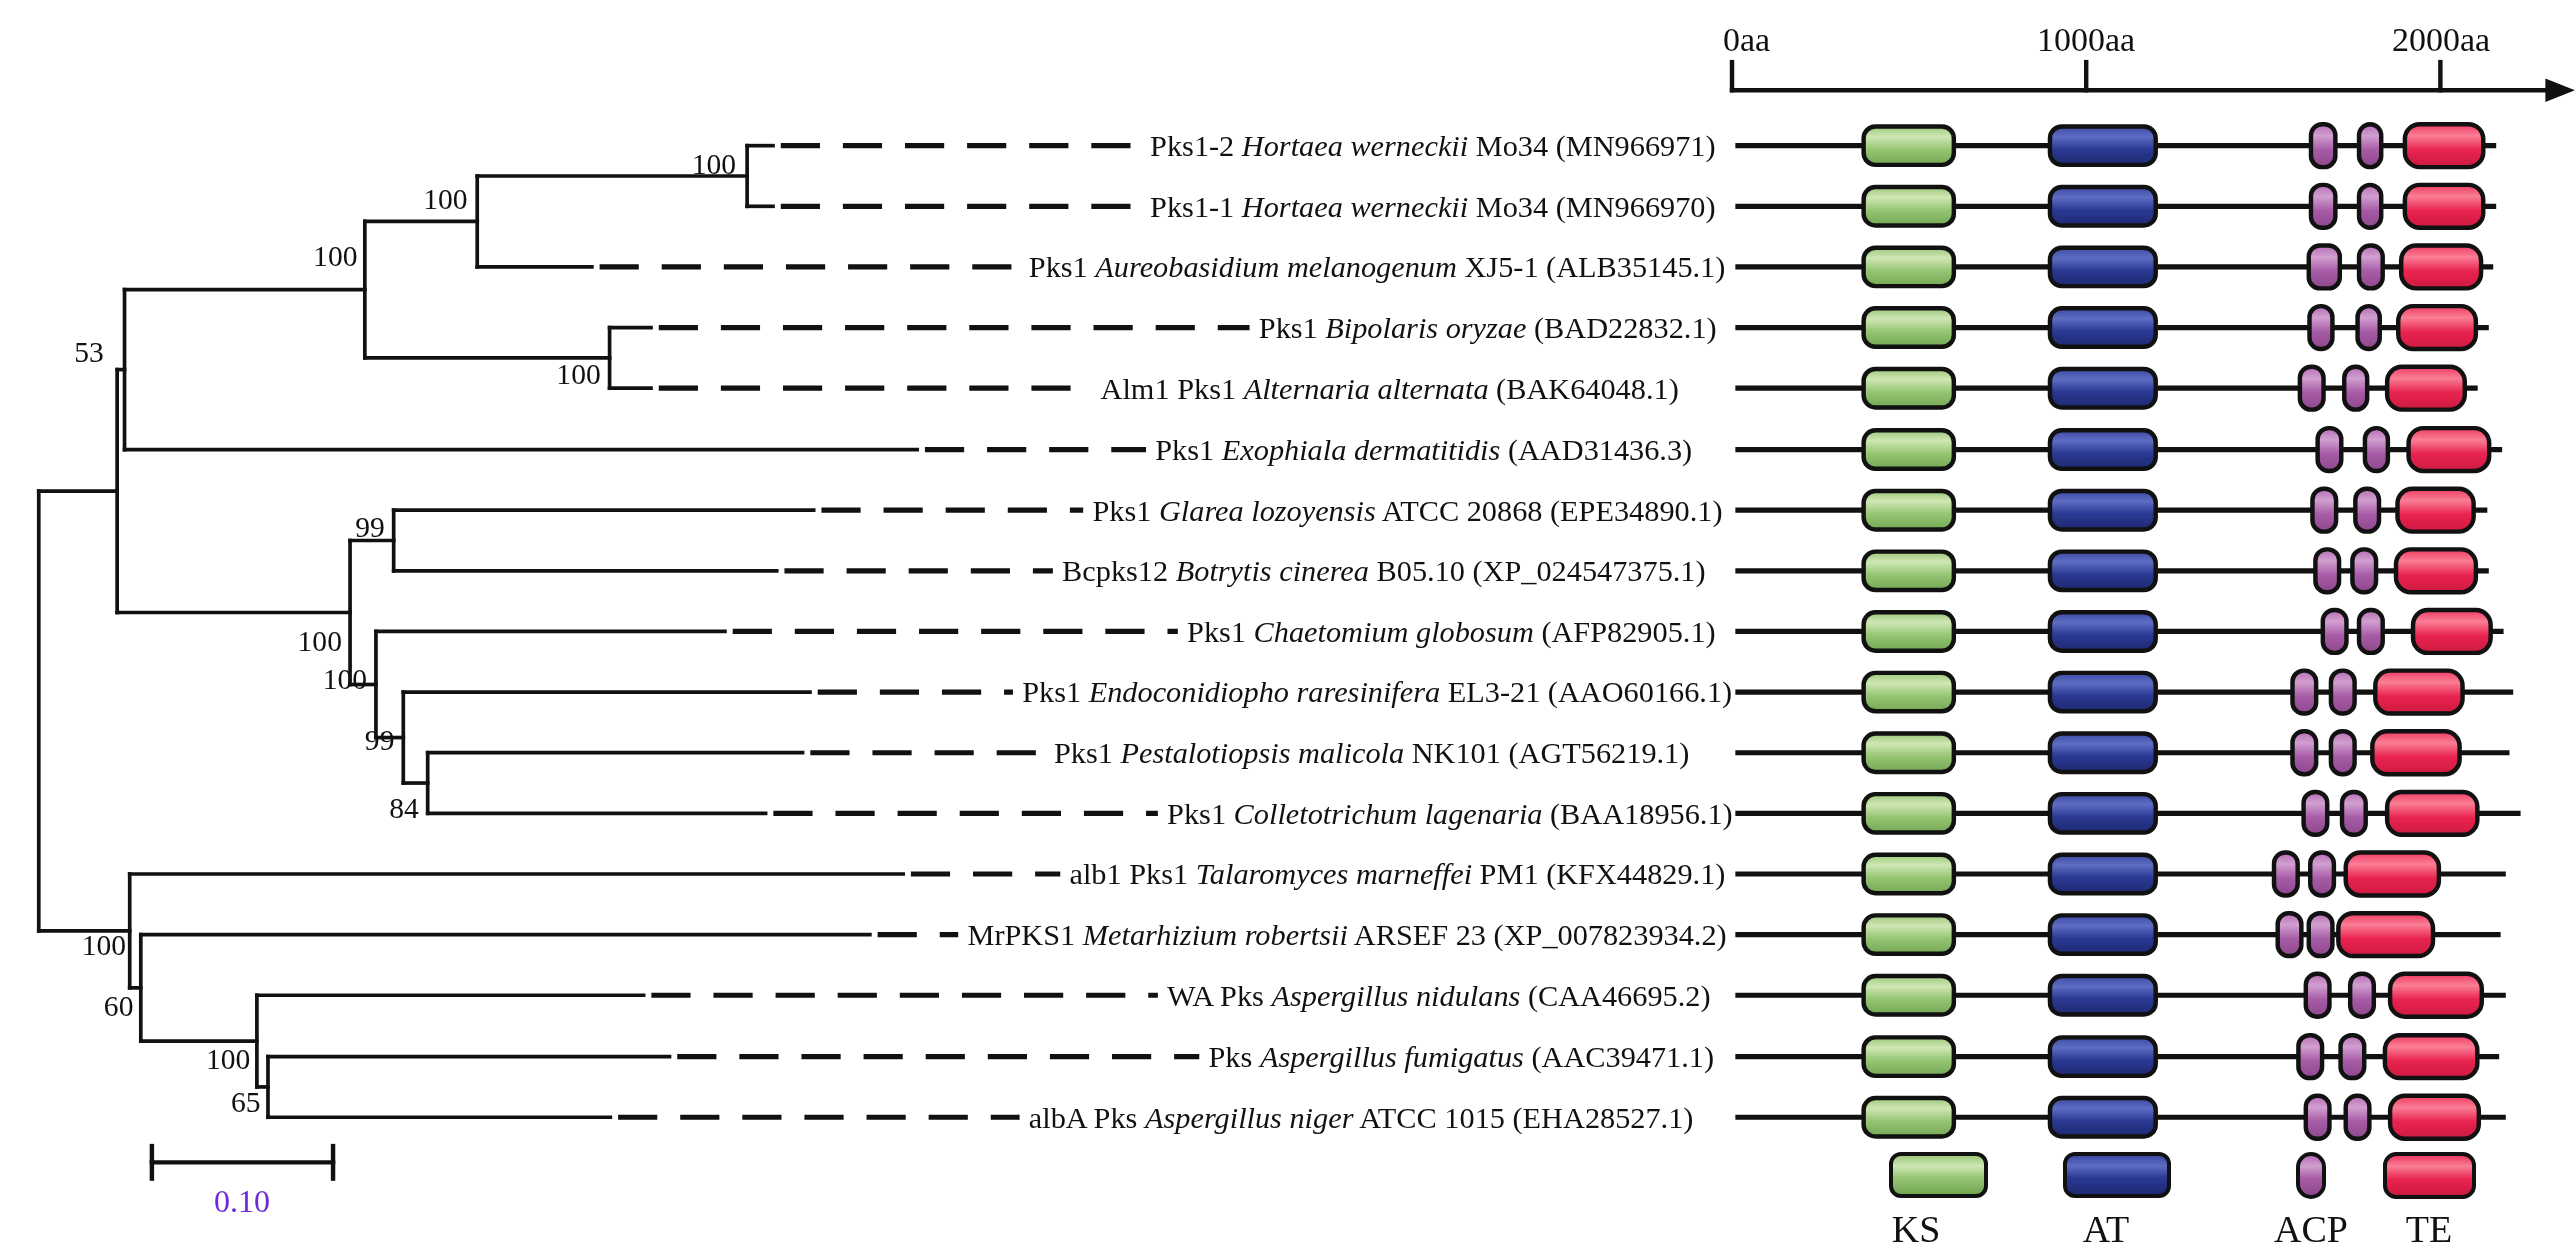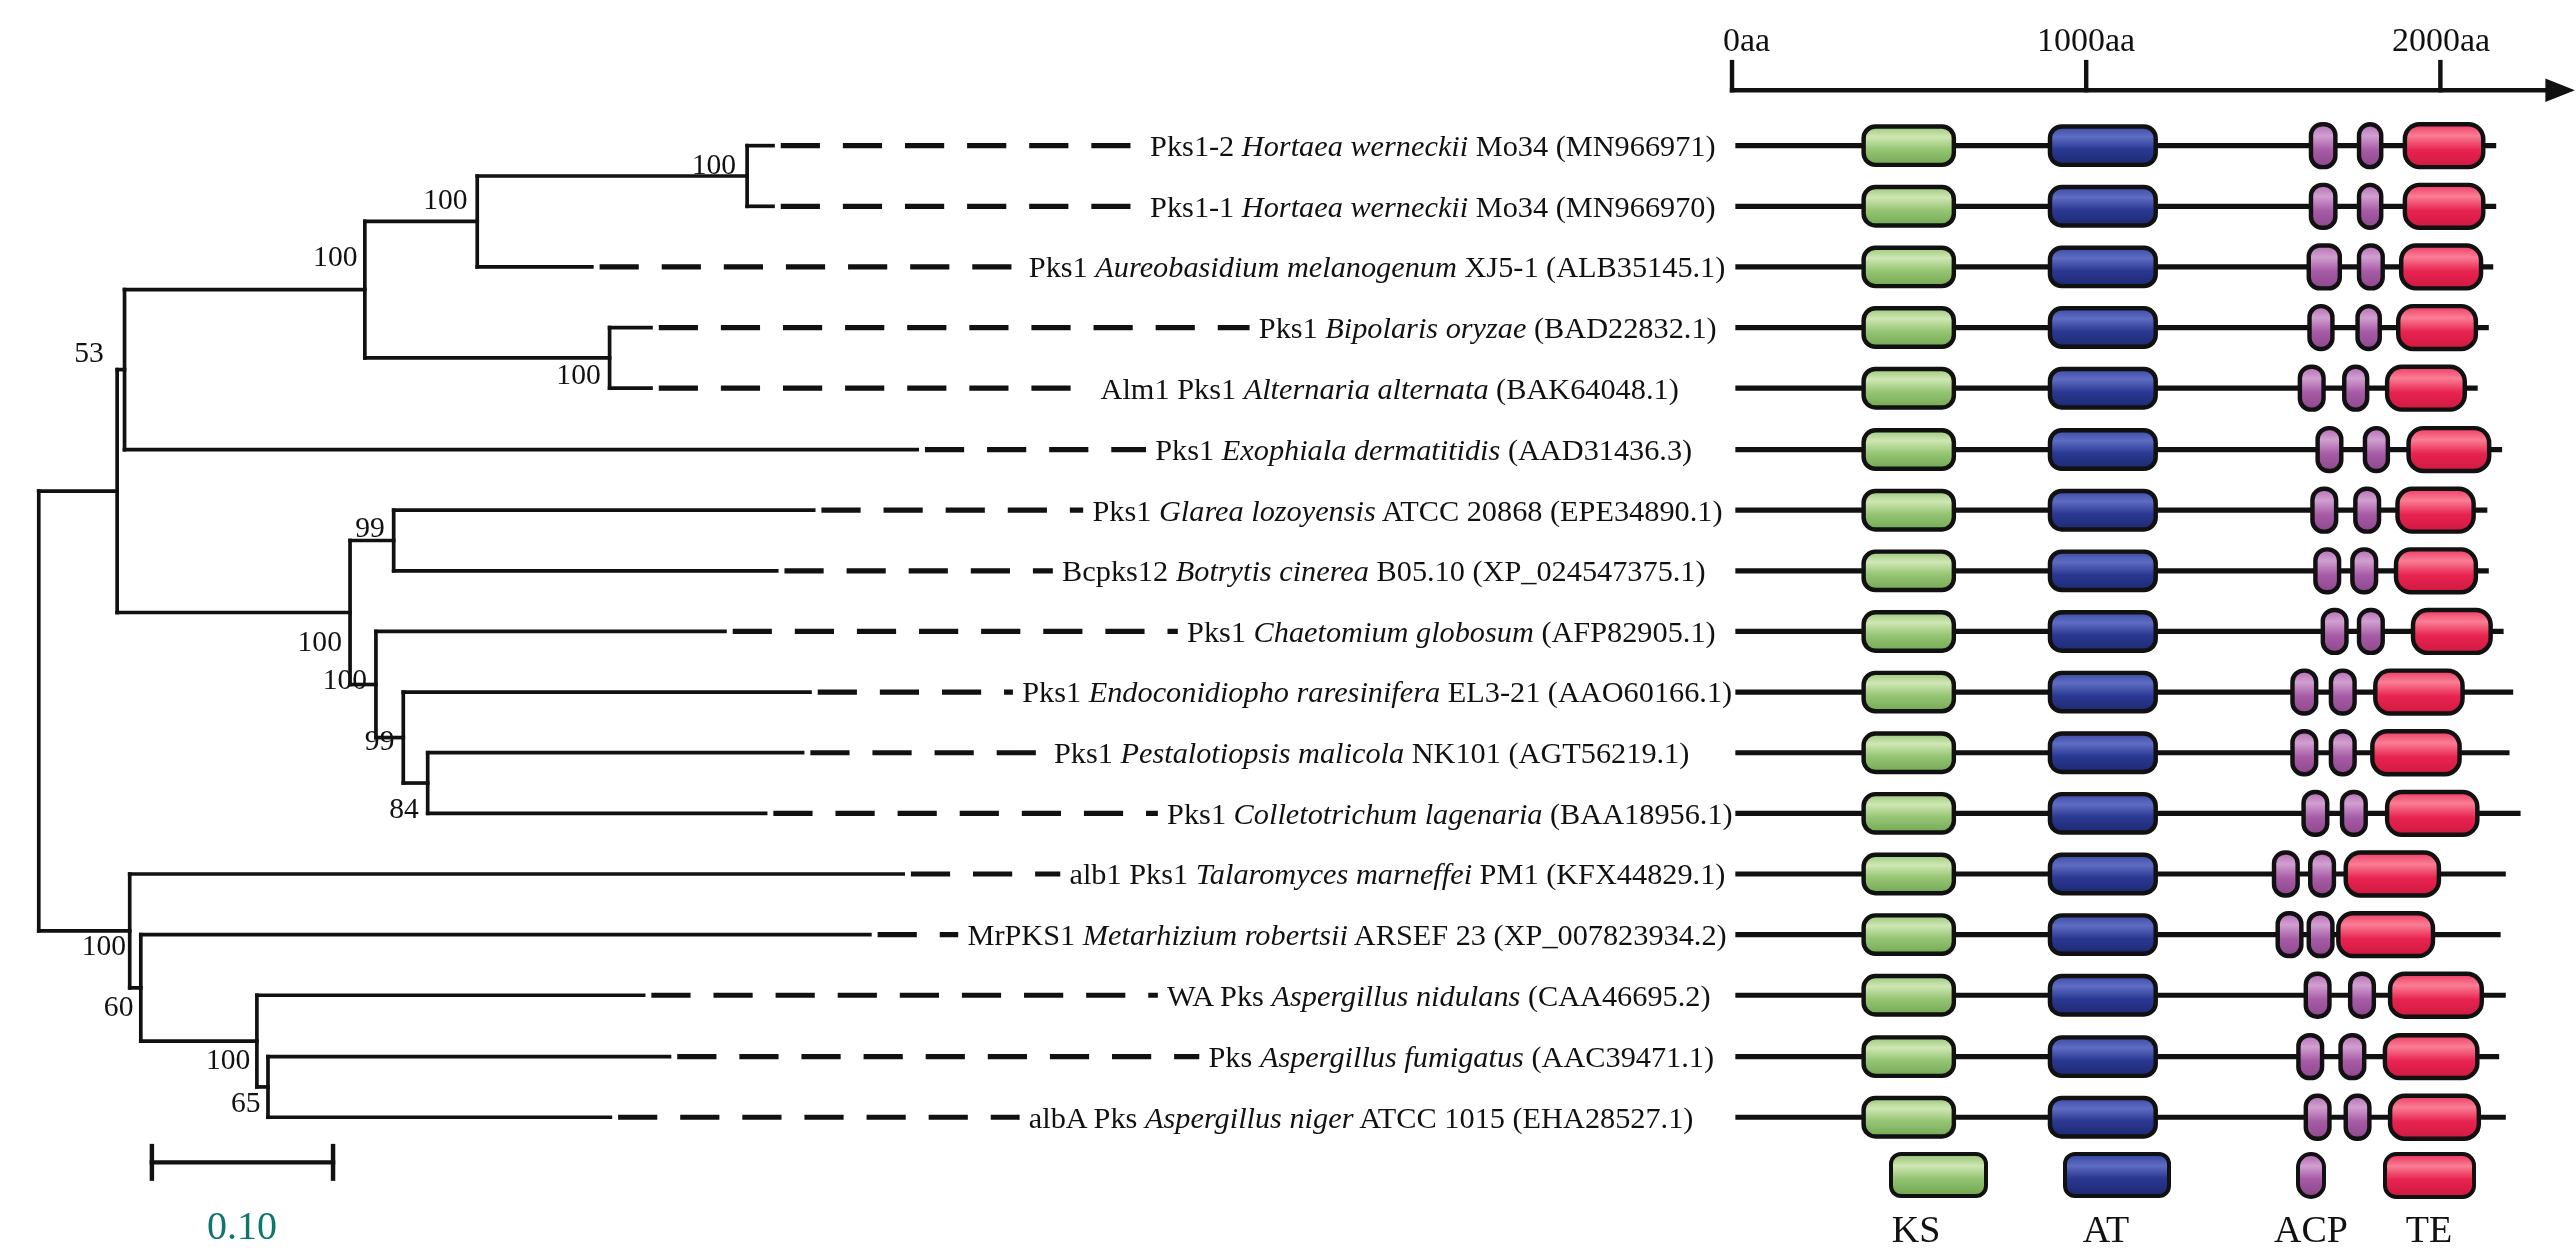--- a/index.html
+++ b/index.html
@@ -15,21 +15,21 @@
   .legend-swatch.at{left:2063px;width:108px;background:linear-gradient(180deg,#3c4aa6 0%,#5e6dc2 26%,#2a3892 58%,#1e2a72 100%);}
   .legend-swatch.acp{left:2296px;width:30px;height:47px;border-radius:15px;
                  background:linear-gradient(180deg,#b66db5 0%,#d19fd0 26%,#a75ba6 58%,#8d488c 100%);}
   .legend-swatch.te{left:2383px;width:93px;height:47px;border-radius:13.3px;
                  background:linear-gradient(180deg,#ef3a62 0%,#fa7e95 26%,#e82350 60%,#ce1a40 100%);}
   .legend-label{position:absolute;top:1207px;font-size:38px;color:#111;transform:translateX(-50%);white-space:nowrap;}
   .legend-label.ks{left:1916px;text-align:right;}
   .legend-label.at{left:2106px;}
   .legend-label.acp{left:2311px;}
   .legend-label.te{left:2429px;}
-  .scalebar-label{position:absolute;left:242px;top:1183px;font-size:40px;color:#0f766e;transform:translateX(-50%);margin-top:19px;}
+  .scalebar-label{position:absolute;left:242px;top:1183px;font-size:32px;color:#6d28d9;transform:translateX(-50%);}
 </style>
 </head>
 <body>
 
 <div class="figure">
 
   <svg id="fig-svg" width="2576" height="1257" viewBox="0 0 3483 1700">
     <defs>
         <linearGradient id="grad-ks" x1="0" y1="0" x2="0" y2="1">
           <stop offset="0" stop-color="#9cc77a"></stop>

